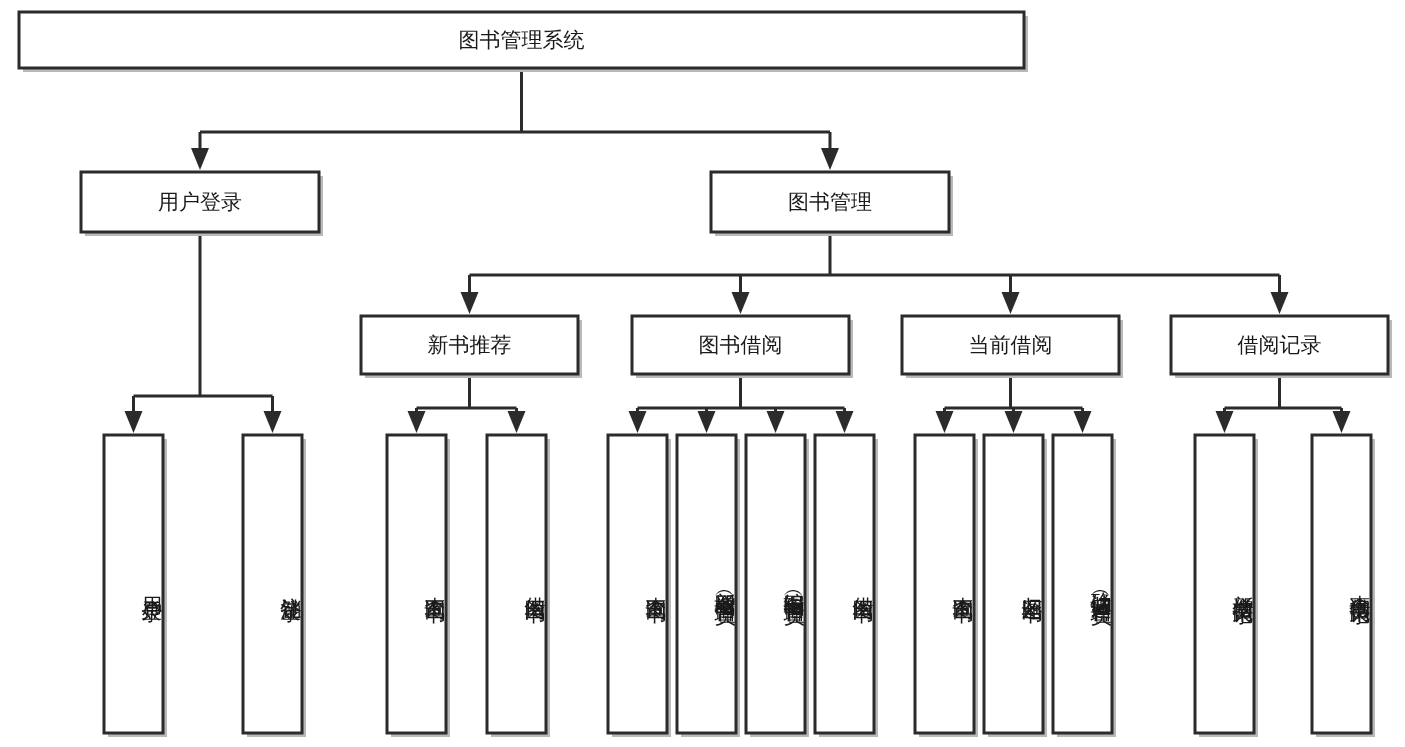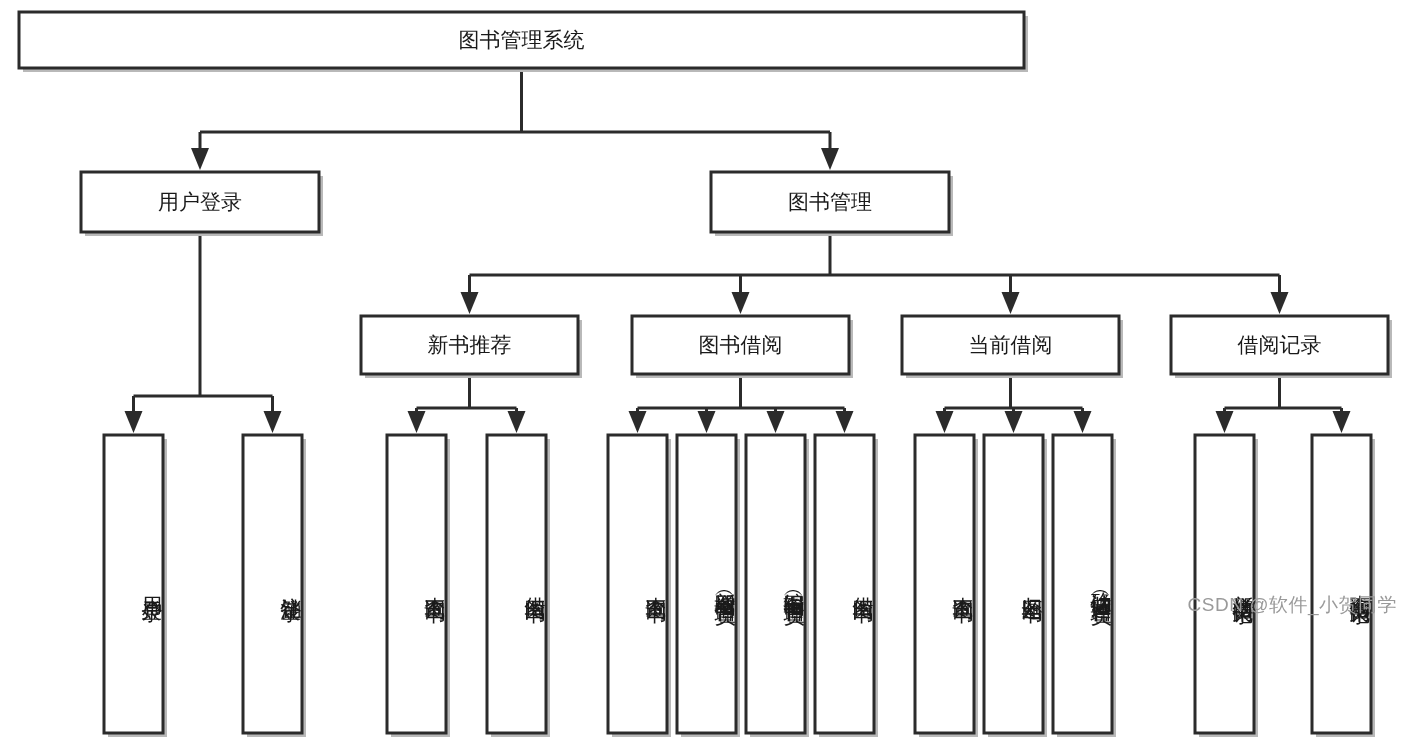--- a/index.html
+++ b/index.html
@@ -201,14 +201,13 @@
       <div class="leaf-label-v" style="left: 677px; top: 443px; width: 59px; height: 282px;">新增图书（管理员）</div>
       <div class="leaf-label-v" style="left: 746px; top: 443px; width: 59px; height: 282px;">编辑图书（管理员）</div>
       <div class="leaf-label-v" style="left: 815px; top: 443px; width: 59px; height: 282px;">借阅图书</div>
       <div class="leaf-label-v" style="left: 915px; top: 443px; width: 59px; height: 282px;">查询图书</div>
       <div class="leaf-label-v" style="left: 984px; top: 443px; width: 59px; height: 282px;">归还图书</div>
       <div class="leaf-label-v" style="left: 1053px; top: 443px; width: 59px; height: 282px;">确认归还（管理员）</div>
       <div class="leaf-label-v" style="left: 1195px; top: 443px; width: 59px; height: 282px;">新增借阅记录</div>
       <div class="leaf-label-v" style="left: 1312px; top: 443px; width: 59px; height: 282px;">查询借阅记录</div>
     </div>
 
-  <div class="watermark">CSDN @软件_小贺同学</div>
 </div>
 
 </body></html>

